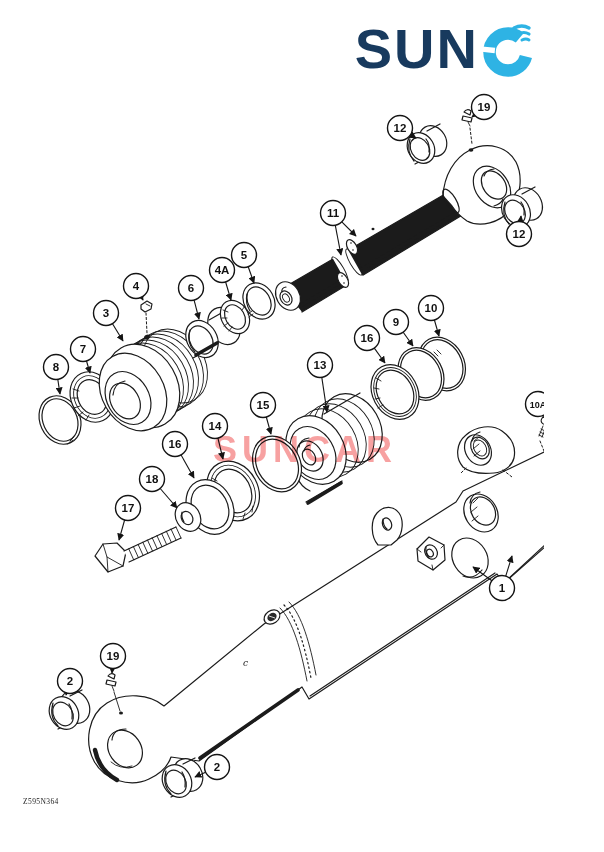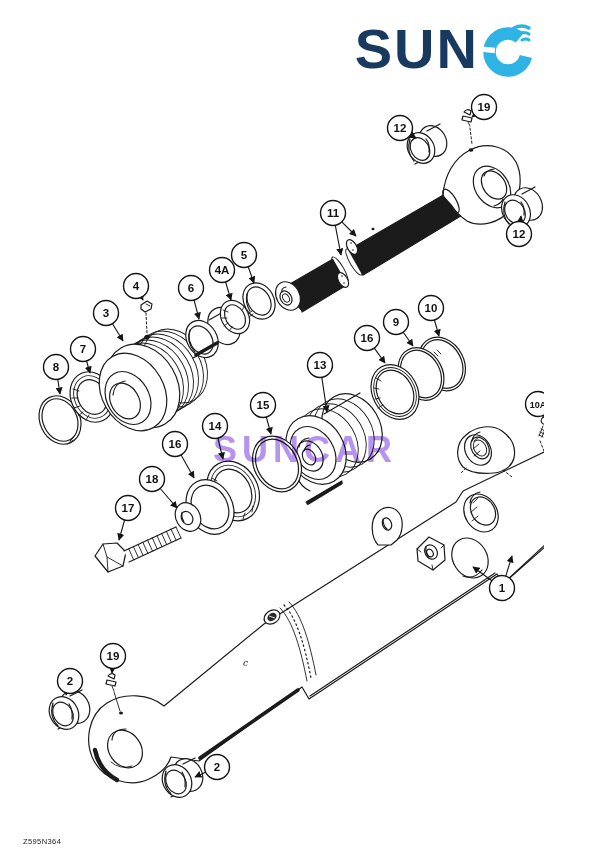--- a/index.html
+++ b/index.html
@@ -2,25 +2,25 @@
 <html><head>
 <meta charset="utf-8">
 <style>
   html,body{margin:0;padding:0;background:#fff;}
   .page{position:relative;width:544px;height:852px;background:#fff;overflow:hidden;
         font-family:"Liberation Sans",sans-serif;}
   .logo{position:absolute;top:16px;right:5px;display:flex;align-items:center;z-index:5;}
   .logo .txt{font-size:56px;font-weight:900;color:#183a5e;letter-spacing:2px;line-height:1;}
   .logo .cglyph{margin:0 2px;}
   .watermark{position:absolute;left:213px;top:429px;font-size:36px;font-weight:800;
-             letter-spacing:5px;color:#6d28d9;opacity:.5;mix-blend-mode:multiply;z-index:3;
+             letter-spacing:5px;color:#ef4444;opacity:.5;mix-blend-mode:multiply;z-index:3;
              pointer-events:none;}
   #art{position:absolute;left:0;top:0;z-index:2;}
-  .code{position:absolute;left:23px;top:837px;font-size:7.5px;color:#222;
-        letter-spacing:.4px;z-index:4;font-family:Liberation Sans, sans-serif;}
+  .code{position:absolute;left:23px;top:797px;font-size:7.5px;color:#222;
+        letter-spacing:.4px;z-index:4;font-family:Liberation Serif, serif;}
   
   .ln{stroke:#1b1b1b;stroke-width:1.2;fill:none;stroke-linecap:round;stroke-linejoin:round;}
   .w{fill:#fff;}
   .dk{fill:#1b1b1b;stroke:none;}
   .thick{stroke-width:3.6;}
   .shade{stroke-width:4.4;stroke-linecap:round;}
   .thin{stroke-width:.9;}
   .dash{stroke-dasharray:2.2 2.2;stroke-width:1;}
   .bubble{fill:#fff;stroke:#141414;stroke-width:1.4;}
   .leader{stroke:#141414;stroke-width:1.1;fill:none;}

